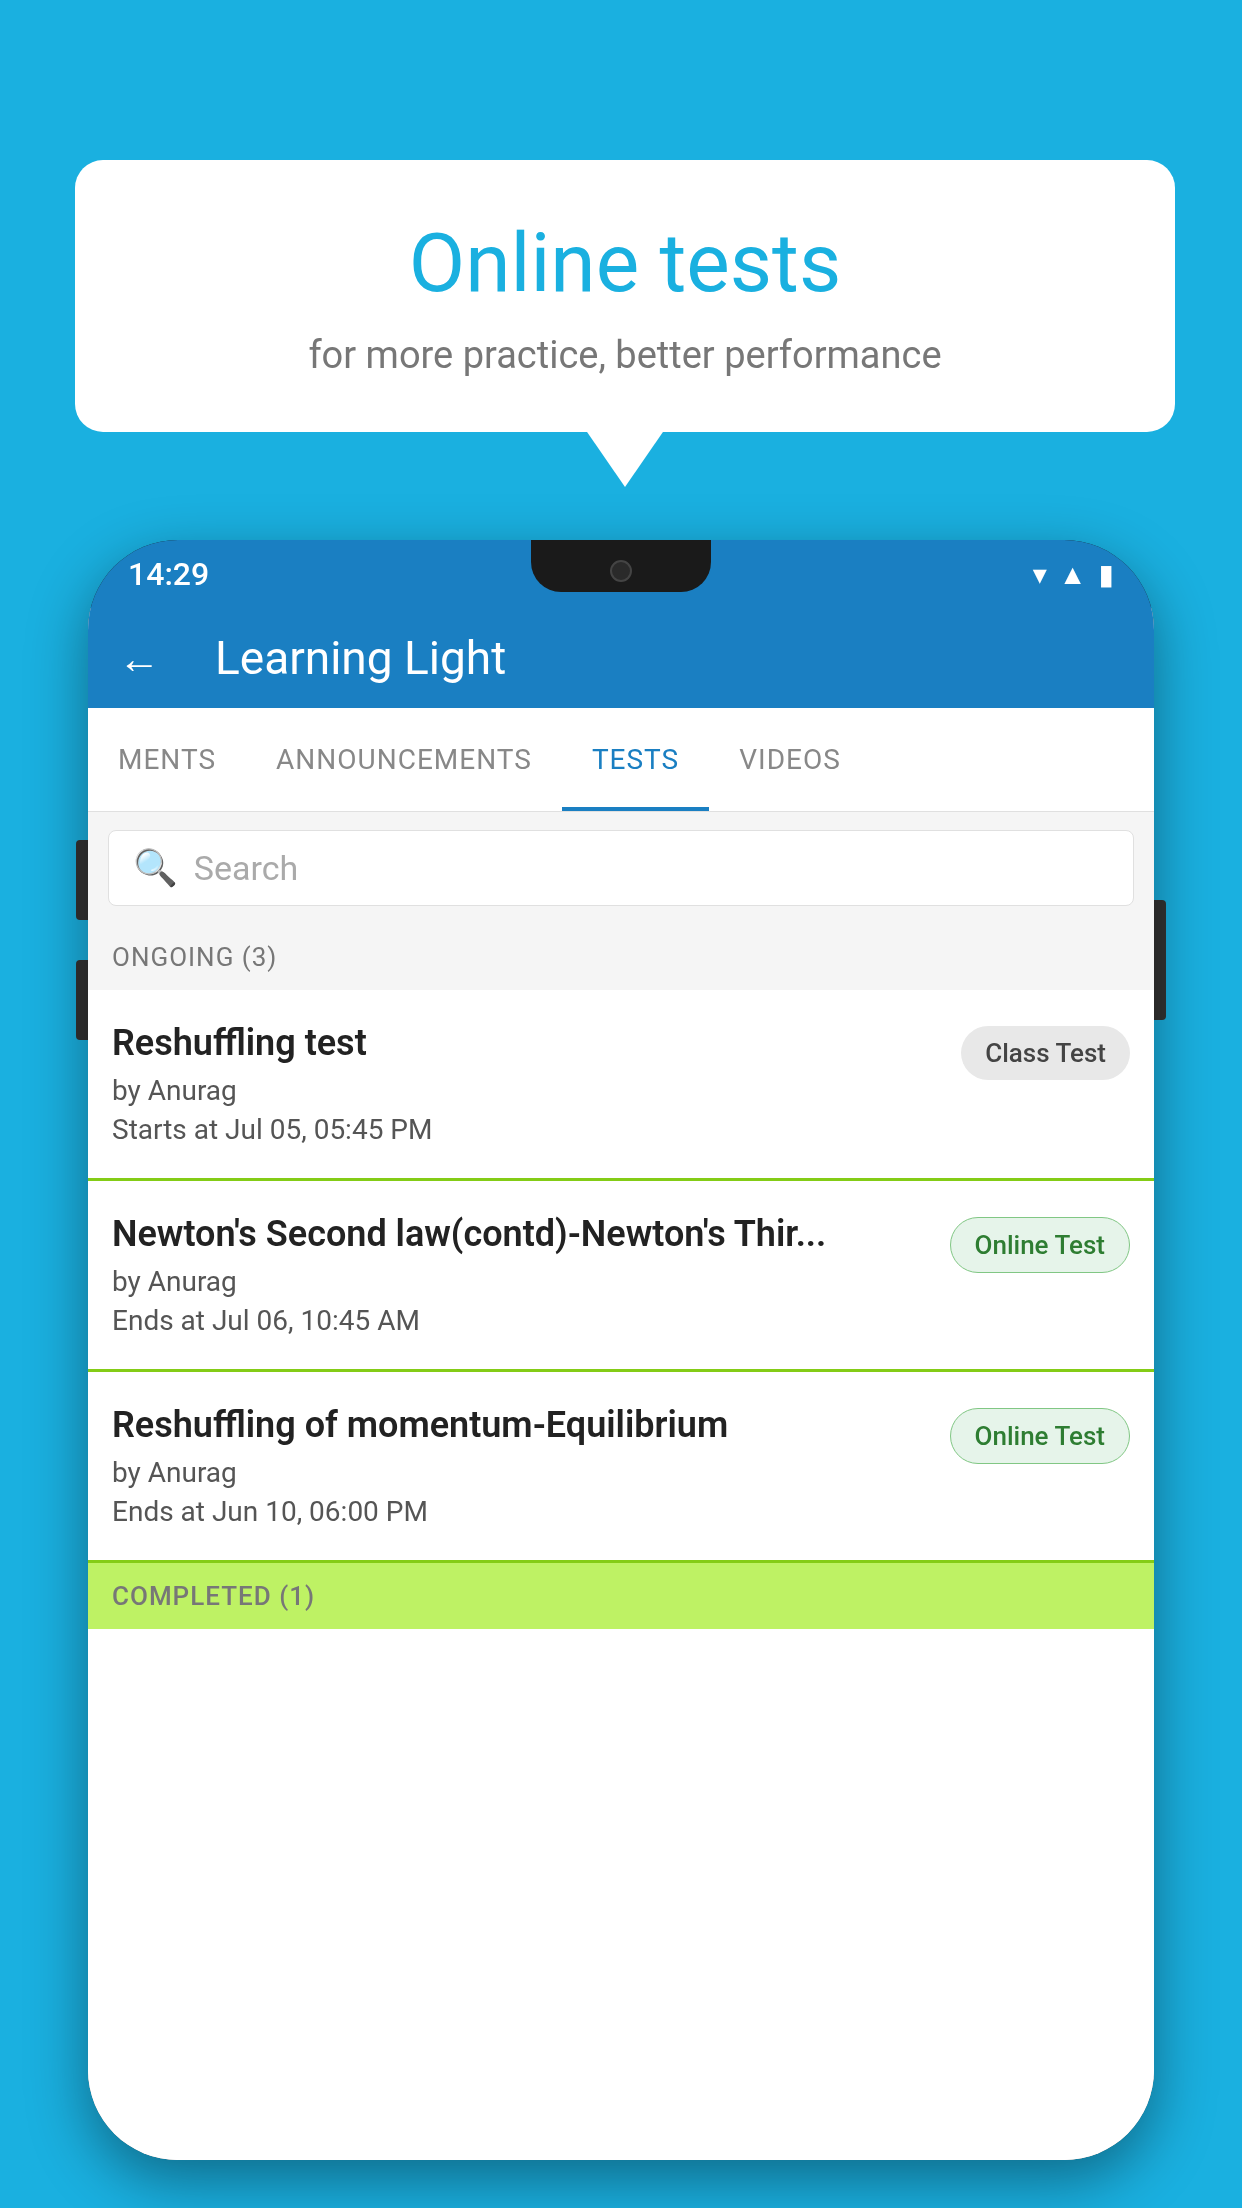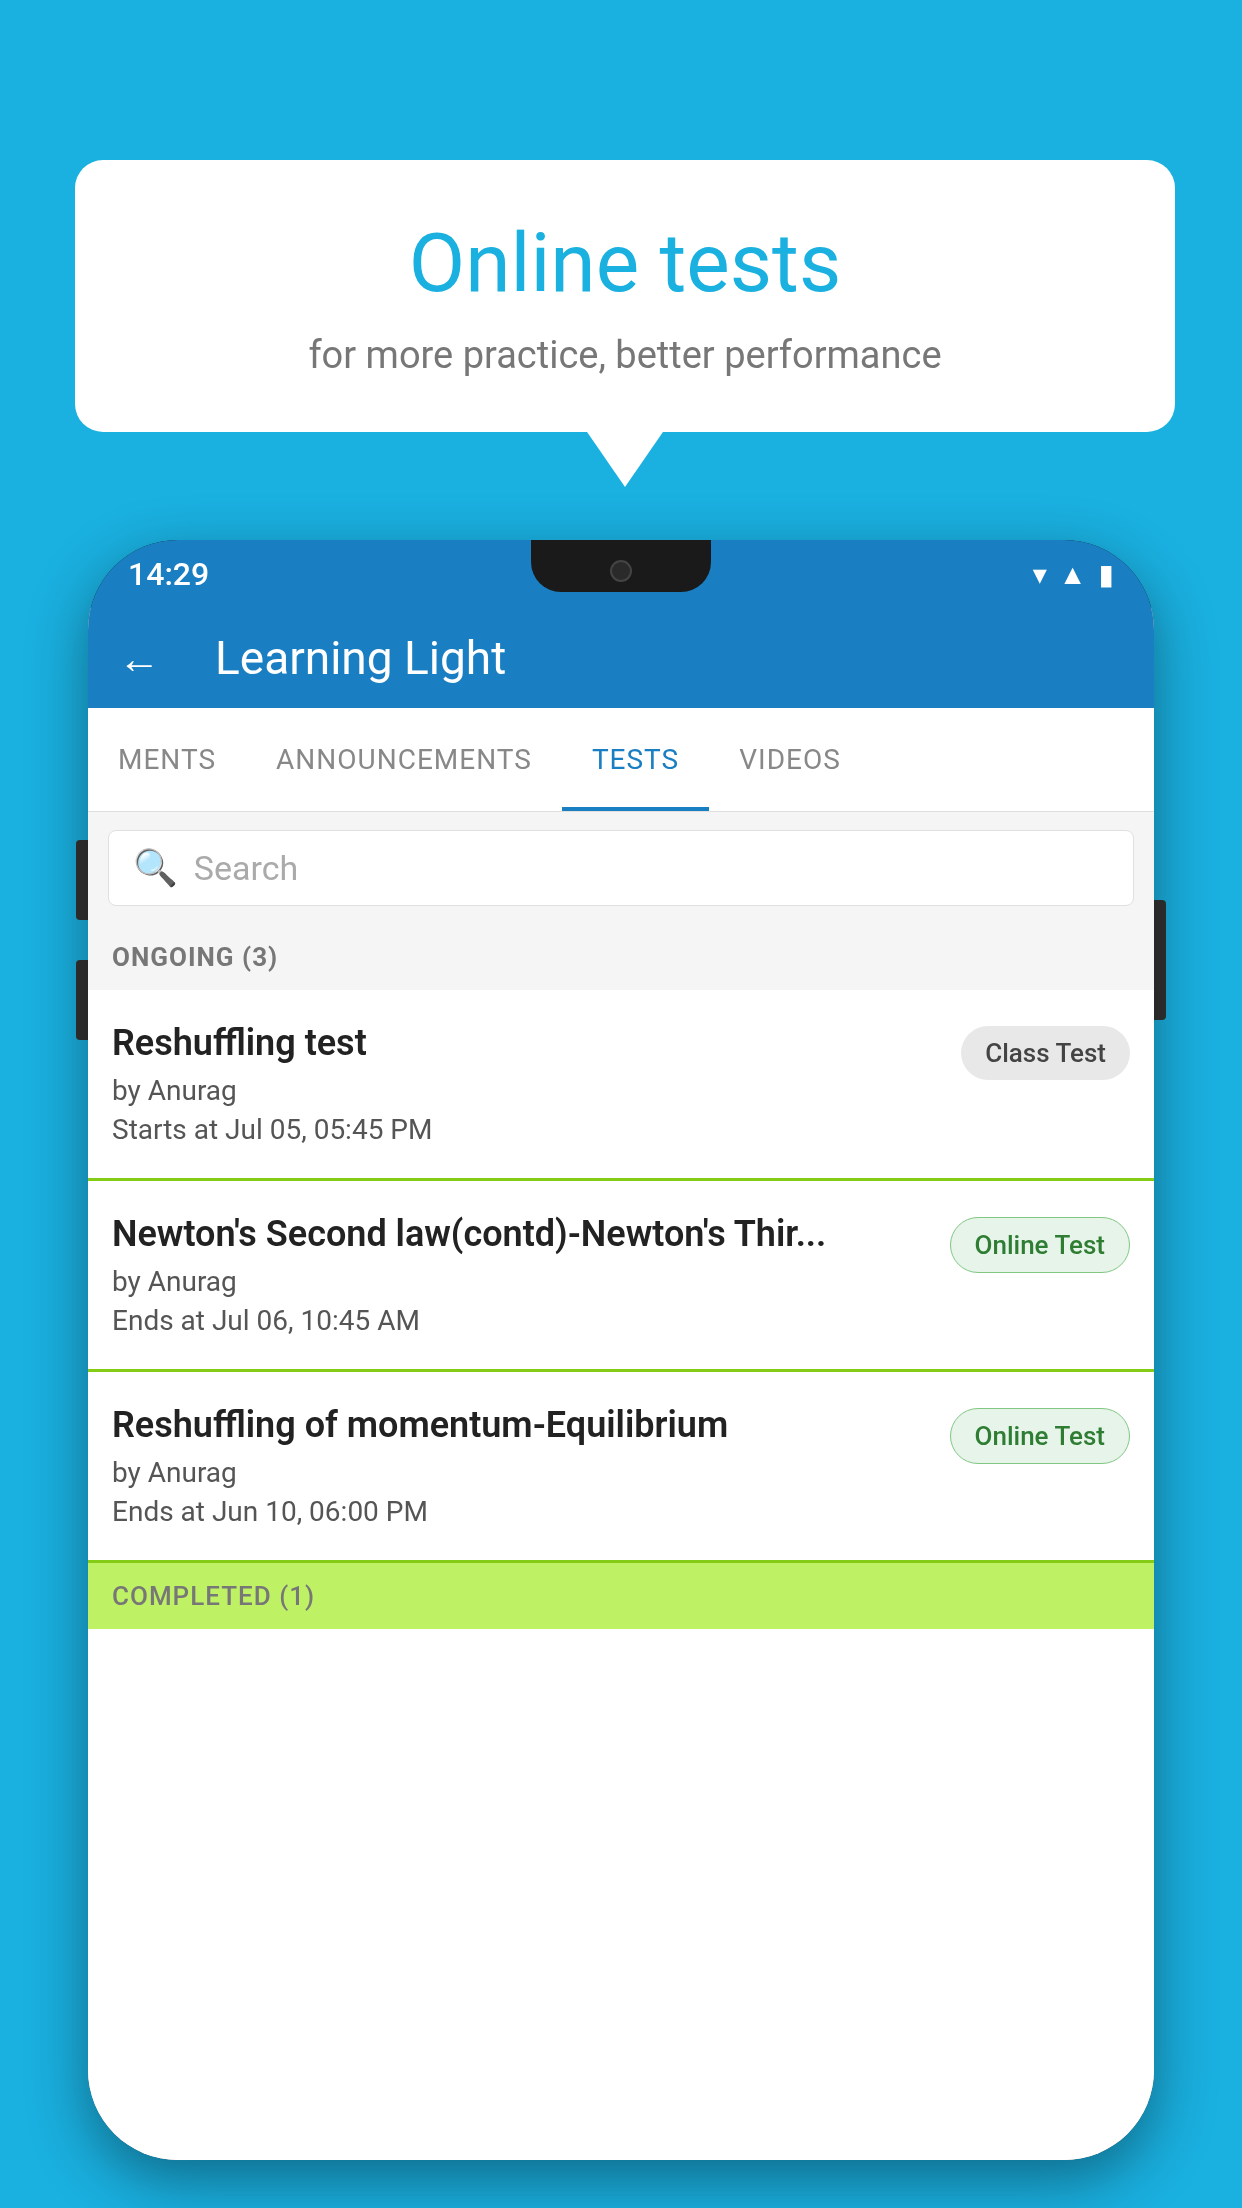--- a/index.html
+++ b/index.html
@@ -197,21 +197,21 @@
       color: #aaa;
       font-size: 34px;
     }
 
     
     .section-header {
       background: #f5f5f5;
       padding: 18px 24px;
       font-size: 26px;
       color: #777;
-      font-weight: 700;
+      font-weight: 400;
       letter-spacing: 1px;
       flex-shrink: 0;
     }
 
     
     .tests-list {
       flex: 1;
       overflow: hidden;
       background: white;
     }

